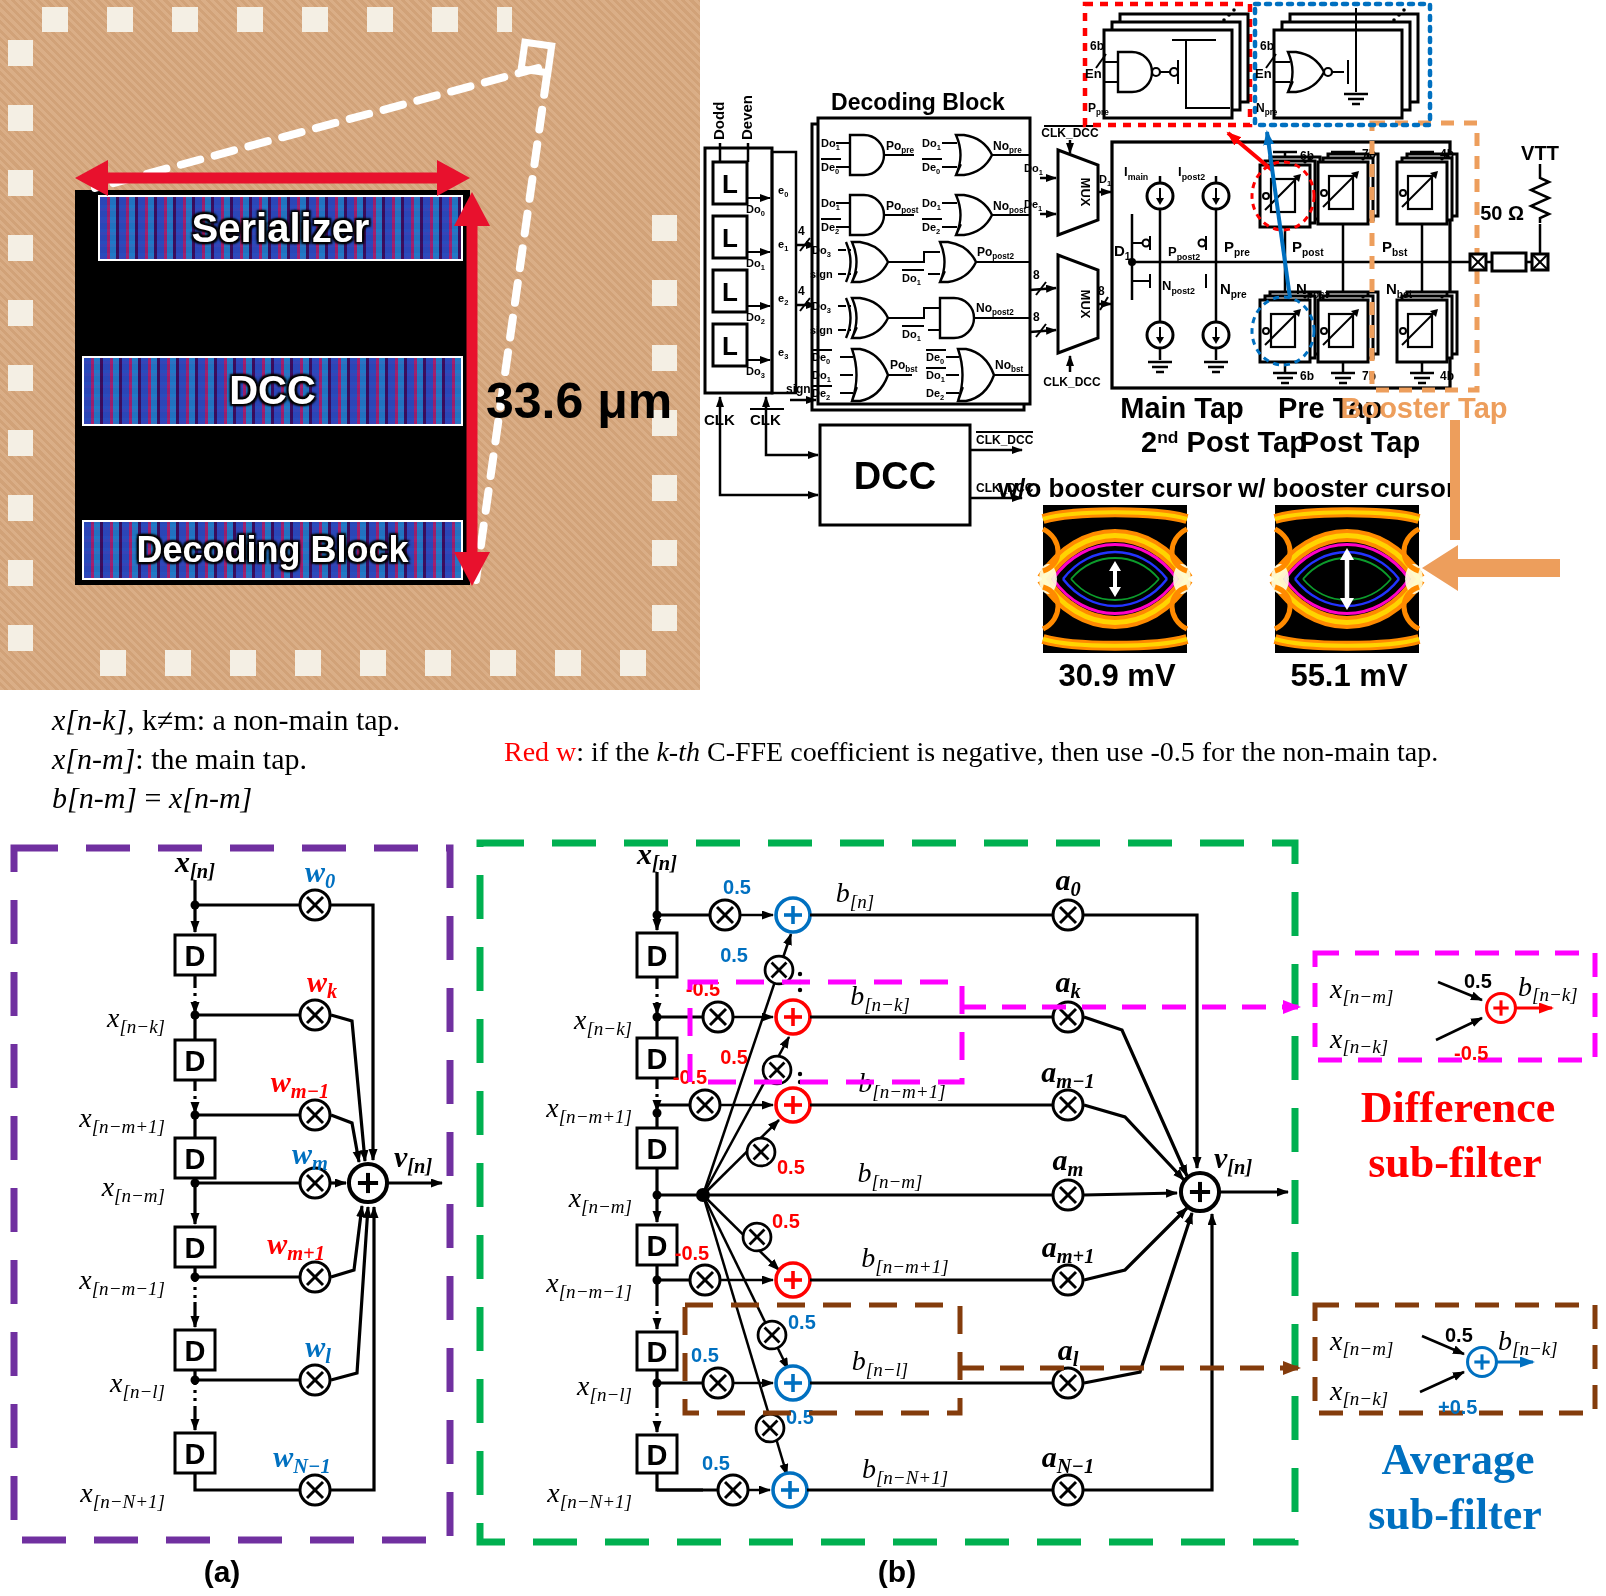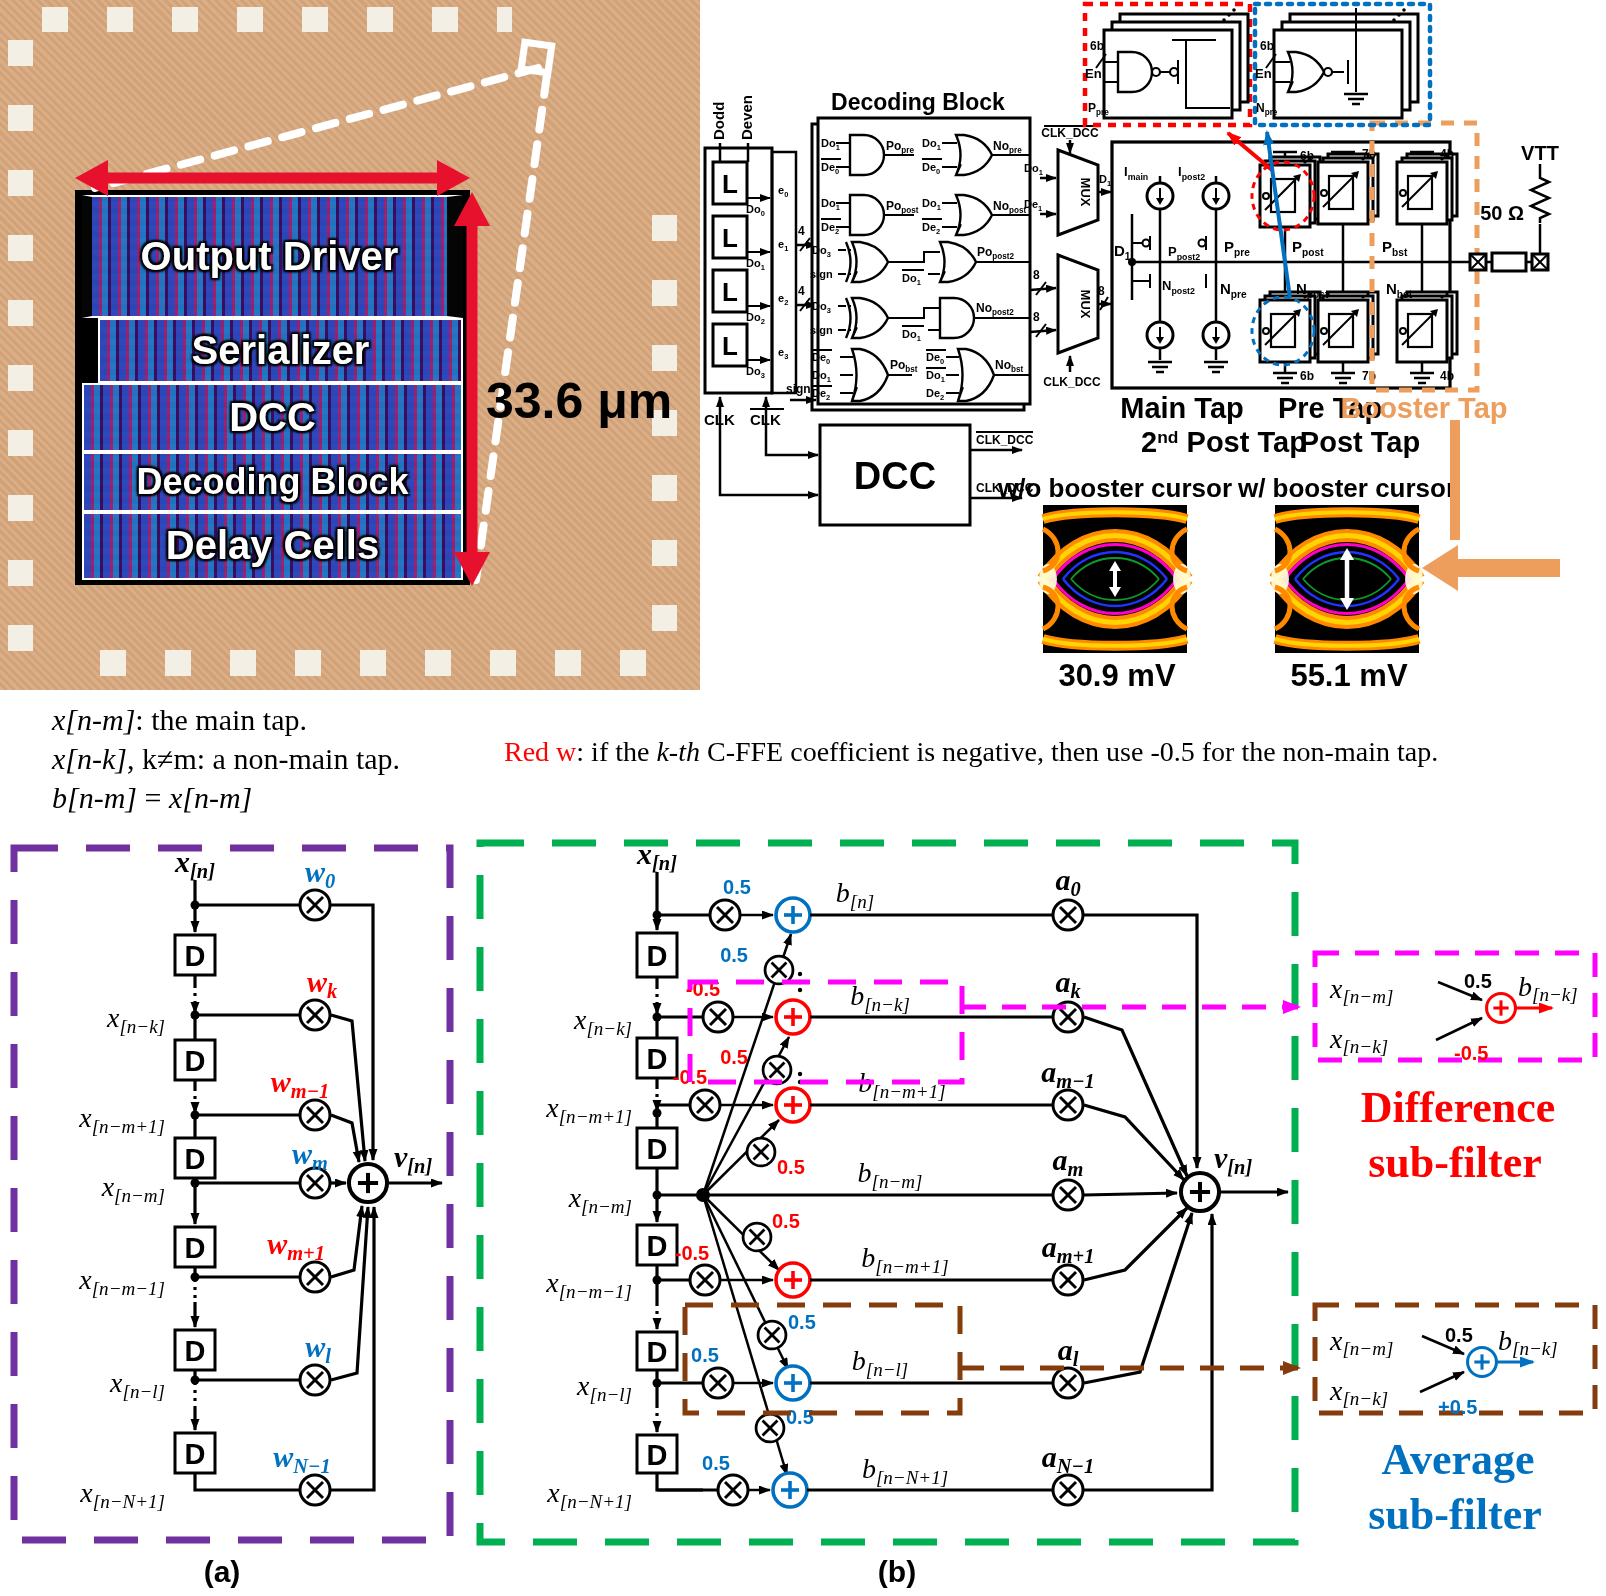--- a/index.html
+++ b/index.html
@@ -69,34 +69,28 @@
 <body>
 
 <div id="page">
 
   <div id="die">
     <div class="pad-strip pad-left"></div>
     <div class="pad-strip pad-top"></div>
     <div class="pad-strip pad-bottom"></div>
     <div class="pad-strip pad-right"></div>
     <div id="chip-core">
-      <div class="band band-od">
-          <span class="band-label">Output Driver</span>
-        </div>
       <div class="band band-sr">
           <span class="band-label">Serializer</span>
         </div>
       <div class="band band-dcc">
           <span class="band-label">DCC</span>
         </div>
       <div class="band band-db">
           <span class="band-label">Decoding Block</span>
-        </div>
-      <div class="band band-dl">
-          <span class="band-label">Delay Cells</span>
         </div>
     </div>
     <svg id="die-overlay" width="700" height="690" viewBox="0 0 700 690">
       <line x1="538" y1="68" x2="95" y2="188" stroke="#fff" stroke-width="8" stroke-dasharray="20 15" stroke-linecap="round"></line>
       <line x1="547" y1="75" x2="476" y2="580" stroke="#fff" stroke-width="8" stroke-dasharray="20 15" stroke-linecap="round"></line>
       <rect x="523" y="44" width="27" height="27" fill="none" stroke="#fff" stroke-width="7" transform="rotate(8 536 57)"></rect>
       <g stroke="#E8112D" stroke-width="11">
         <line x1="100" y1="178" x2="445" y2="178"></line>
       </g>
       <polygon points="75,178 108,160 108,196" fill="#E8112D"></polygon>
@@ -523,22 +517,22 @@
       </g>
       <text class="tb31 anc-m" x="649" y="686">55.1 mV</text>
     </g>
     <g>
       <line x1="755" y1="420" x2="755" y2="540" stroke="#ED9E5C" stroke-width="10"></line>
       <polygon points="722,568 758,545 758,559 860,559 860,577 758,577 758,591" fill="#ED9E5C"></polygon>
     </g>
   </svg>
 
   <div id="notes-left" class="notes">
+    <div><span class="mvar">x[n-k]</span><span>, k≠m: a non-main tap.</span></div>
     <div><span class="mvar">x[n-m]</span><span>: the main tap.</span></div>
-    <div><span class="mvar">x[n-k]</span><span>, k≠m: a non-main tap.</span></div>
     <div><span class="mvar">b[n-m]</span><span> = </span><span class="mvar">x[n-m]</span></div>
   </div>
   <div id="notes-right" class="notes">
     <div><span style="color: rgb(255, 0, 0);">Red w</span><span>: if the </span><span class="mvar">k-th</span><span> C-FFE coefficient is negative, then use -0.5 for the non-main tap.</span></div>
   </div>
 
   <svg id="bottom" style="left:0;top:830px;" width="1606" height="766" viewBox="0 0 1606 766">
     <defs>
       <marker id="mk2" markerWidth="13" markerHeight="11" refX="11" refY="4.5" orient="auto" markerUnits="userSpaceOnUse">
           <path d="M0,0 L12,4.5 L0,9 Z" fill="#000"></path>

